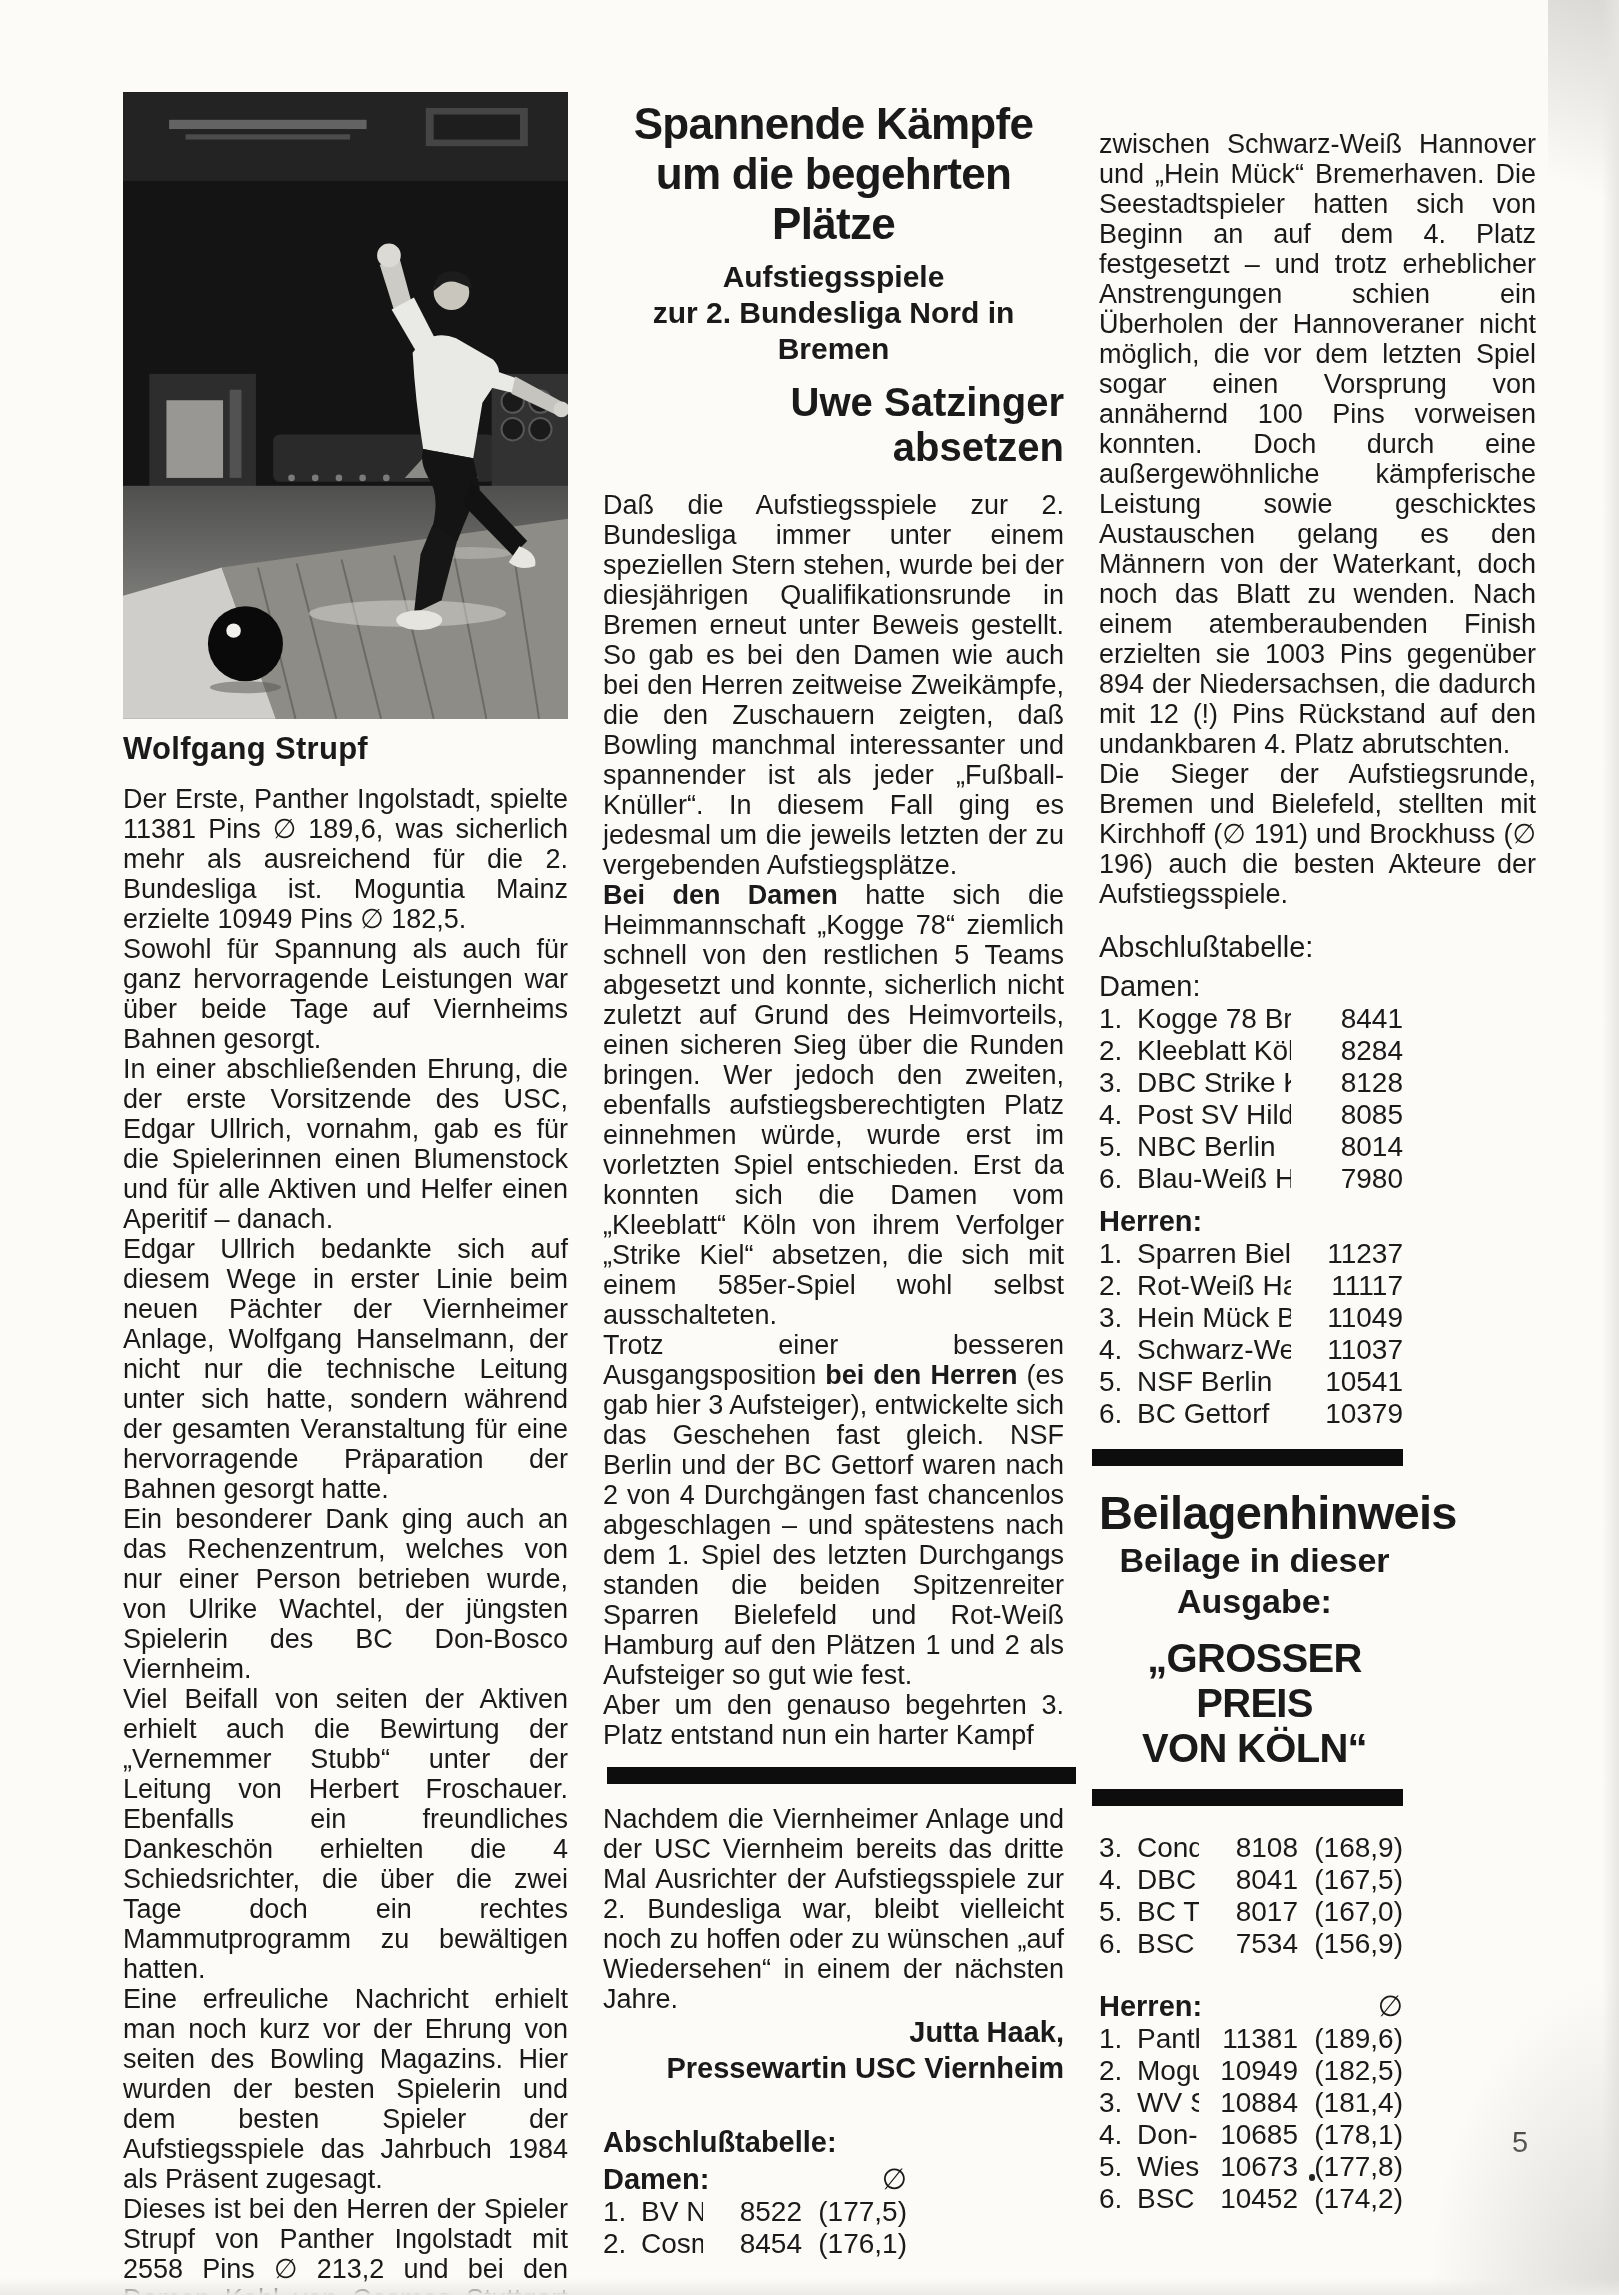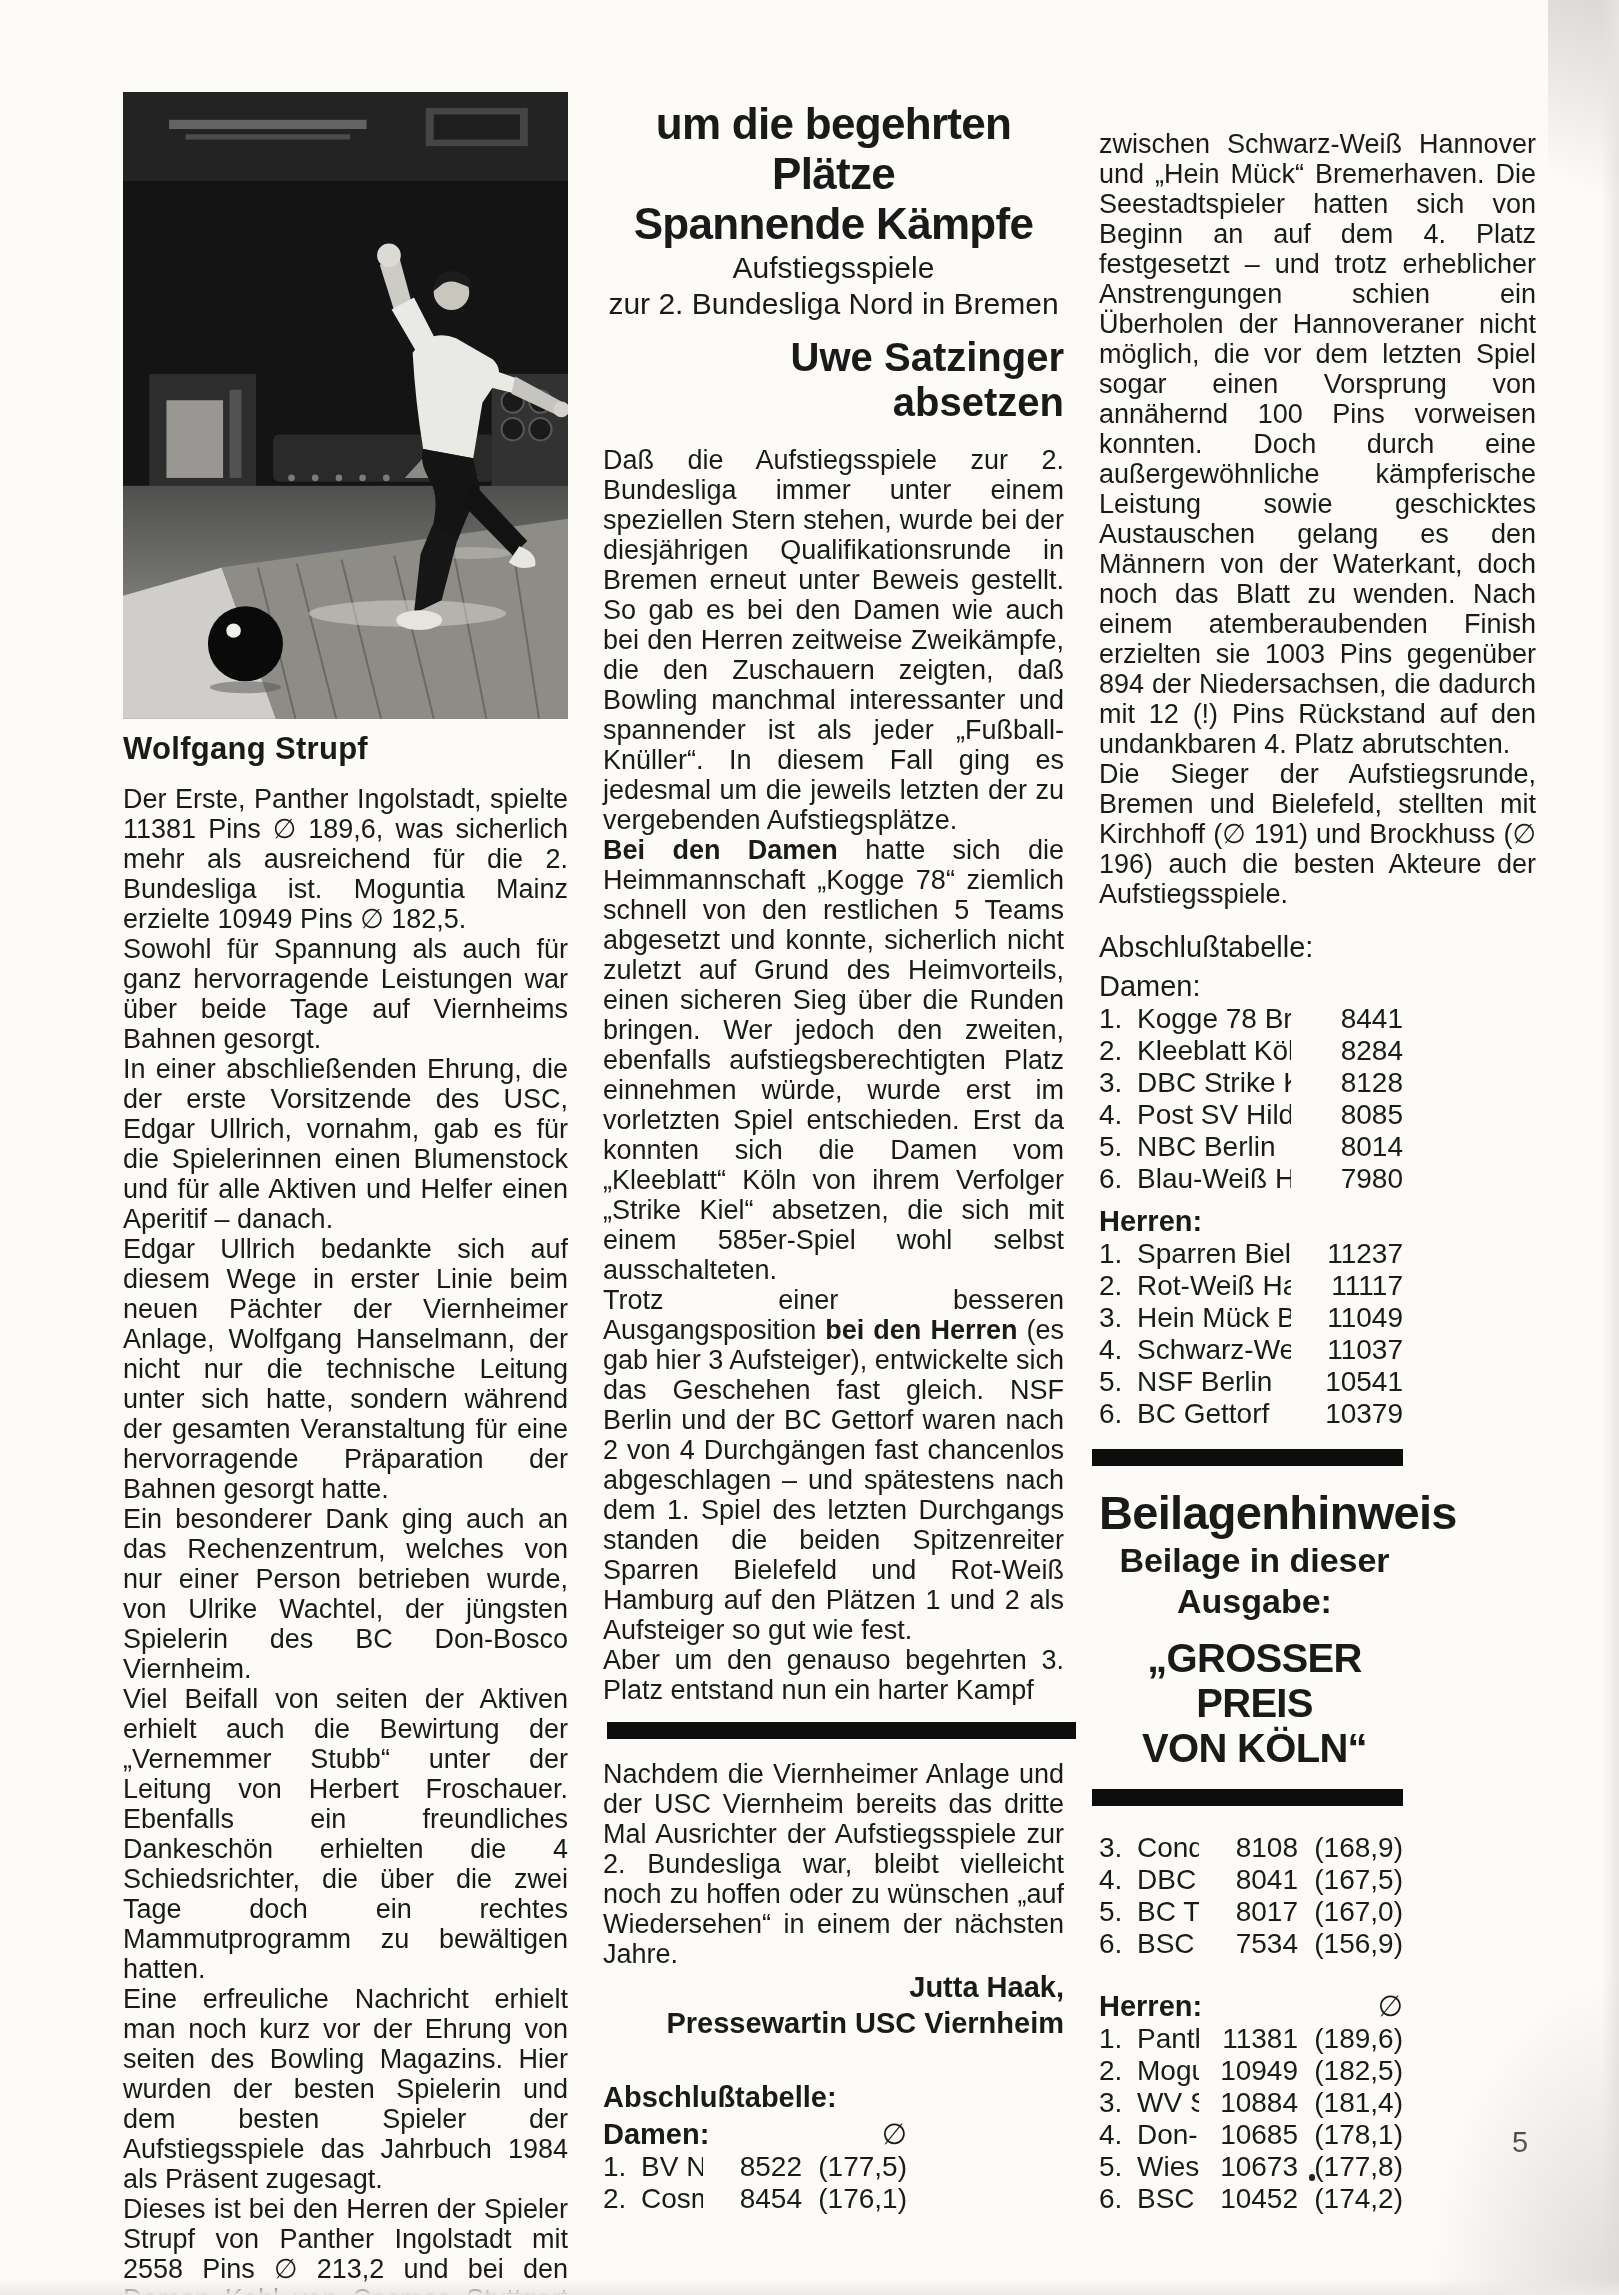--- a/index.html
+++ b/index.html
@@ -14,21 +14,21 @@
   .col-right{left:1099px; top:129px; width:437px;}
 
   .photo{width:445px; height:627px; background:#161616; overflow:hidden;}
   .photo svg{display:block;}
   .caption{font-weight:bold; font-size:31px; margin-top:12px; letter-spacing:0.3px;}
 
   .body p{margin:0; font-size:27px; line-height:30px; text-align:justify; hyphens:auto;}
   .col-left .body{margin-top:17px;}
 
   .h1{font-weight:bold; font-size:44px; line-height:50px; text-align:center; letter-spacing:-0.7px;}
-  .h2{font-weight:normal; font-size:30px; line-height:36px; text-align:center; margin-top:1px;}
+  .h2{font-weight:bold; font-size:30px; line-height:36px; text-align:center; margin-top:10px;}
   .h3{font-weight:bold; font-size:40px; line-height:45px; text-align:right; margin-top:13px;}
   .col-mid .body{margin-top:20px;}
 
   .bar{height:17px; background:#0d0d0d;}
   .col-mid .bar{margin-top:17px; margin-left:4px; width:469px;}
 
   .closing{margin-top:32px;}
   .sig{text-align:right; font-weight:bold; font-size:29px; line-height:36px;}
 
   .tbl{width:304px;}
@@ -151,22 +151,22 @@
       <p>Edgar Ullrich bedankte sich auf diesem Wege in erster Linie beim neuen Pächter der Viernheimer Anlage, Wolfgang Hanselmann, der nicht nur die technische Leitung unter sich hatte, sondern während der gesamten Veranstaltung für eine hervorragende Präparation der Bahnen gesorgt hatte.</p>
       <p>Ein besonderer Dank ging auch an das Rechenzentrum, welches von nur einer Person betrieben wurde, von Ulrike Wachtel, der jüngsten Spielerin des BC Don-Bosco Viernheim.</p>
       <p>Viel Beifall von seiten der Aktiven erhielt auch die Bewirtung der „Vernemmer Stubb“ unter der Leitung von Herbert Froschauer. Ebenfalls ein freundliches Dankeschön erhielten die 4 Schiedsrichter, die über die zwei Tage doch ein rechtes Mammutprogramm zu bewältigen hatten.</p>
       <p>Eine erfreuliche Nachricht erhielt man noch kurz vor der Ehrung von seiten des Bowling Magazins. Hier wurden der besten Spielerin und dem besten Spieler der Aufstiegsspiele das Jahrbuch 1984 als Präsent zugesagt.</p>
       <p>Dieses ist bei den Herren der Spieler Strupf von Panther Ingolstadt mit 2558 Pins ∅ 213,2 und bei den Damen Kehl von Cosmos Stuttgart mit 2255 Pins ∅ 187,9.</p>
     </div>
   </div>
 
   <div class="col col-mid">
     <div class="h1">
+      <div>Spannende Kämpfe</div>
       <div>um die begehrten Plätze</div>
-      <div>Spannende Kämpfe</div>
     </div>
     <div class="h2">
       <div>Aufstiegsspiele</div>
       <div>zur 2. Bundesliga Nord in Bremen</div>
     </div>
     <div class="h3">
       <div>Uwe Satzinger</div>
       <div>absetzen</div>
     </div>
     <div class="body">

